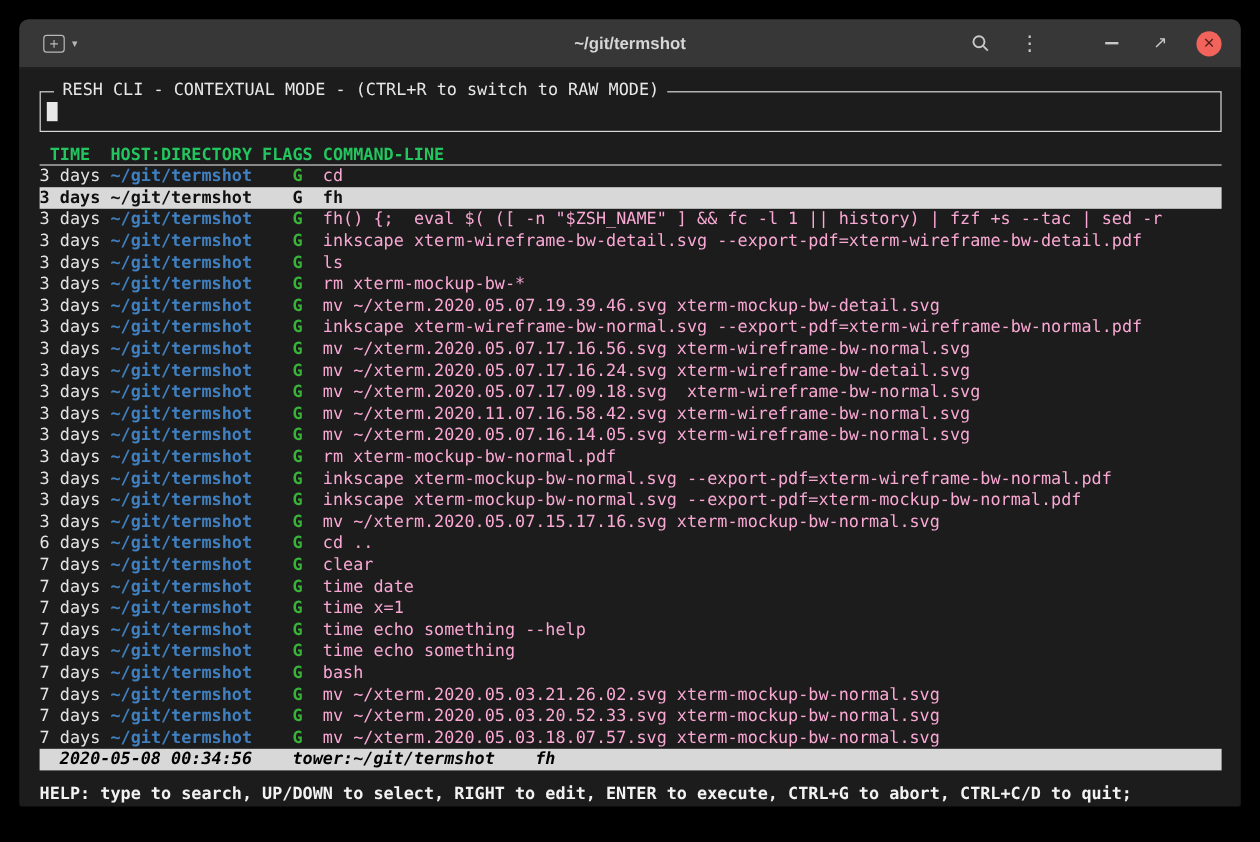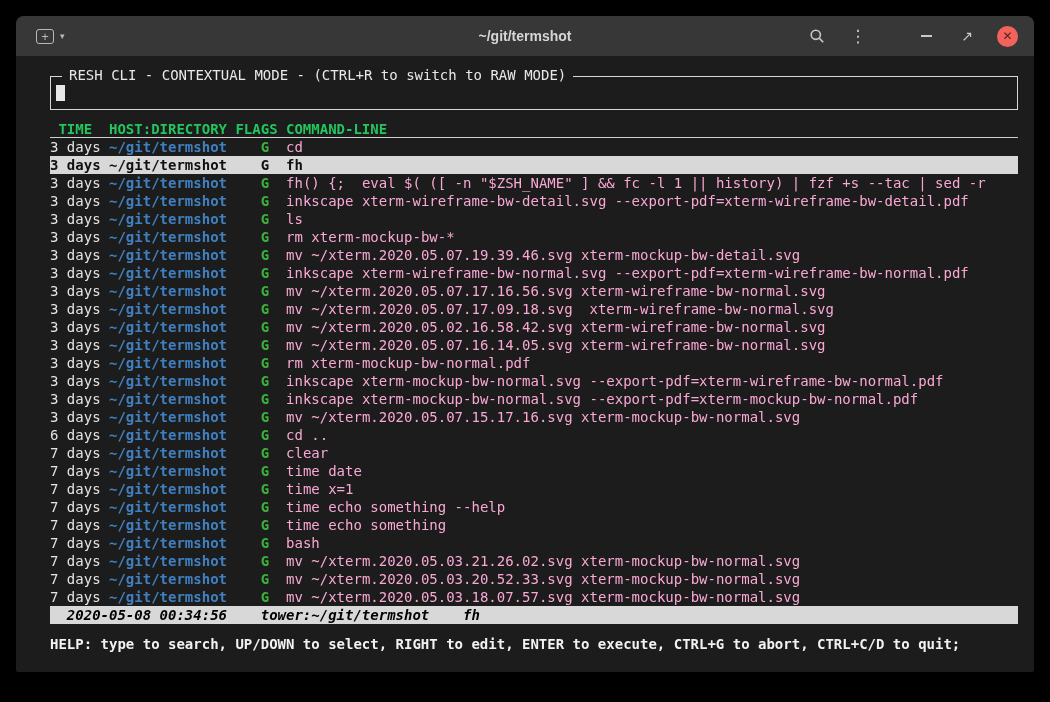--- a/index.html
+++ b/index.html
@@ -27,21 +27,21 @@
   .kebab { color:#c9c9c9; font-size:17px; }
   .win-gap { width:8px; }
   .min-bar { width:11px; height:2px; background:#c9c9c9; display:inline-block; }
   .restore-glyph { color:#c9c9c9; font-size:14px; font-family:"DejaVu Sans", sans-serif; }
   .close-btn { width:21px; height:21px; border-radius:50%; background:#f2635c;
                border:none; display:flex; align-items:center; justify-content:center; }
   .close-x { color:#571f1b; font-size:12px; font-weight:bold; line-height:12px;
              font-family:"DejaVu Sans", sans-serif; }
 
   
-  .terminal { height:509px; background:#1c1c1c; padding:10px 16px 0 34px;
+  .terminal { height:509px; background:#1c1c1c; padding:10px 16px 0 17px;
               font-size:14px; color:#e4e4e4; }
 
   .resh-box { border:1px solid #d8d8d8; height:34px; position:relative; margin-top:9px; }
   .resh-label { position:absolute; top:-10px; left:11px; background:#1c1c1c;
                 padding:0 7px; color:#e8e8e8; font-size:14px; white-space:pre; }
   .cursor { position:absolute; left:5px; top:8px; width:9px; height:16px; background:#e8e8e8; }
 
   .hdr { margin-top:10px; height:18px; line-height:18px; white-space:pre;
          font-weight:bold; color:#22c55e; border-bottom:1px solid #cfcfcf; }
 
@@ -108,22 +108,23 @@
     <div class="rows" id="rows">
         <div class="row"><span class="c-time">3 days</span> <span class="c-host">~/git/termshot</span>    <span class="c-flag">G</span>  <span class="c-cmd">cd</span></div>
         <div class="row sel"><span class="c-time">3 days</span> <span class="c-host">~/git/termshot</span>    <span class="c-flag">G</span>  <span class="c-cmd">fh</span></div>
         <div class="row"><span class="c-time">3 days</span> <span class="c-host">~/git/termshot</span>    <span class="c-flag">G</span>  <span class="c-cmd">fh() {;  eval $( ([ -n "$ZSH_NAME" ] &amp;&amp; fc -l 1 || history) | fzf +s --tac | sed -r</span></div>
         <div class="row"><span class="c-time">3 days</span> <span class="c-host">~/git/termshot</span>    <span class="c-flag">G</span>  <span class="c-cmd">inkscape xterm-wireframe-bw-detail.svg --export-pdf=xterm-wireframe-bw-detail.pdf</span></div>
         <div class="row"><span class="c-time">3 days</span> <span class="c-host">~/git/termshot</span>    <span class="c-flag">G</span>  <span class="c-cmd">ls</span></div>
         <div class="row"><span class="c-time">3 days</span> <span class="c-host">~/git/termshot</span>    <span class="c-flag">G</span>  <span class="c-cmd">rm xterm-mockup-bw-*</span></div>
         <div class="row"><span class="c-time">3 days</span> <span class="c-host">~/git/termshot</span>    <span class="c-flag">G</span>  <span class="c-cmd">mv ~/xterm.2020.05.07.19.39.46.svg xterm-mockup-bw-detail.svg</span></div>
         <div class="row"><span class="c-time">3 days</span> <span class="c-host">~/git/termshot</span>    <span class="c-flag">G</span>  <span class="c-cmd">inkscape xterm-wireframe-bw-normal.svg --export-pdf=xterm-wireframe-bw-normal.pdf</span></div>
         <div class="row"><span class="c-time">3 days</span> <span class="c-host">~/git/termshot</span>    <span class="c-flag">G</span>  <span class="c-cmd">mv ~/xterm.2020.05.07.17.16.56.svg xterm-wireframe-bw-normal.svg</span></div>
+        <div class="row"><span class="c-time">3 days</span> <span class="c-host">~/git/termshot</span>    <span class="c-flag">G</span>  <span class="c-cmd">mv ~/xterm.2020.05.07.17.16.24.svg xterm-wireframe-bw-detail.svg</span></div>
         <div class="row"><span class="c-time">3 days</span> <span class="c-host">~/git/termshot</span>    <span class="c-flag">G</span>  <span class="c-cmd">mv ~/xterm.2020.05.07.17.09.18.svg  xterm-wireframe-bw-normal.svg</span></div>
-        <div class="row"><span class="c-time">3 days</span> <span class="c-host">~/git/termshot</span>    <span class="c-flag">G</span>  <span class="c-cmd">mv ~/xterm.2020.05.02.16.58.42.svg xterm-wireframe-bw-normal.svg</span></div>
+        <div class="row"><span class="c-time">3 days</span> <span class="c-host">~/git/termshot</span>    <span class="c-flag">G</span>  <span class="c-cmd">mv ~/xterm.2020.11.07.16.58.42.svg xterm-wireframe-bw-normal.svg</span></div>
         <div class="row"><span class="c-time">3 days</span> <span class="c-host">~/git/termshot</span>    <span class="c-flag">G</span>  <span class="c-cmd">mv ~/xterm.2020.05.07.16.14.05.svg xterm-wireframe-bw-normal.svg</span></div>
         <div class="row"><span class="c-time">3 days</span> <span class="c-host">~/git/termshot</span>    <span class="c-flag">G</span>  <span class="c-cmd">rm xterm-mockup-bw-normal.pdf</span></div>
         <div class="row"><span class="c-time">3 days</span> <span class="c-host">~/git/termshot</span>    <span class="c-flag">G</span>  <span class="c-cmd">inkscape xterm-mockup-bw-normal.svg --export-pdf=xterm-wireframe-bw-normal.pdf</span></div>
         <div class="row"><span class="c-time">3 days</span> <span class="c-host">~/git/termshot</span>    <span class="c-flag">G</span>  <span class="c-cmd">inkscape xterm-mockup-bw-normal.svg --export-pdf=xterm-mockup-bw-normal.pdf</span></div>
         <div class="row"><span class="c-time">3 days</span> <span class="c-host">~/git/termshot</span>    <span class="c-flag">G</span>  <span class="c-cmd">mv ~/xterm.2020.05.07.15.17.16.svg xterm-mockup-bw-normal.svg</span></div>
         <div class="row"><span class="c-time">6 days</span> <span class="c-host">~/git/termshot</span>    <span class="c-flag">G</span>  <span class="c-cmd">cd ..</span></div>
         <div class="row"><span class="c-time">7 days</span> <span class="c-host">~/git/termshot</span>    <span class="c-flag">G</span>  <span class="c-cmd">clear</span></div>
         <div class="row"><span class="c-time">7 days</span> <span class="c-host">~/git/termshot</span>    <span class="c-flag">G</span>  <span class="c-cmd">time date</span></div>
         <div class="row"><span class="c-time">7 days</span> <span class="c-host">~/git/termshot</span>    <span class="c-flag">G</span>  <span class="c-cmd">time x=1</span></div>
         <div class="row"><span class="c-time">7 days</span> <span class="c-host">~/git/termshot</span>    <span class="c-flag">G</span>  <span class="c-cmd">time echo something --help</span></div>

